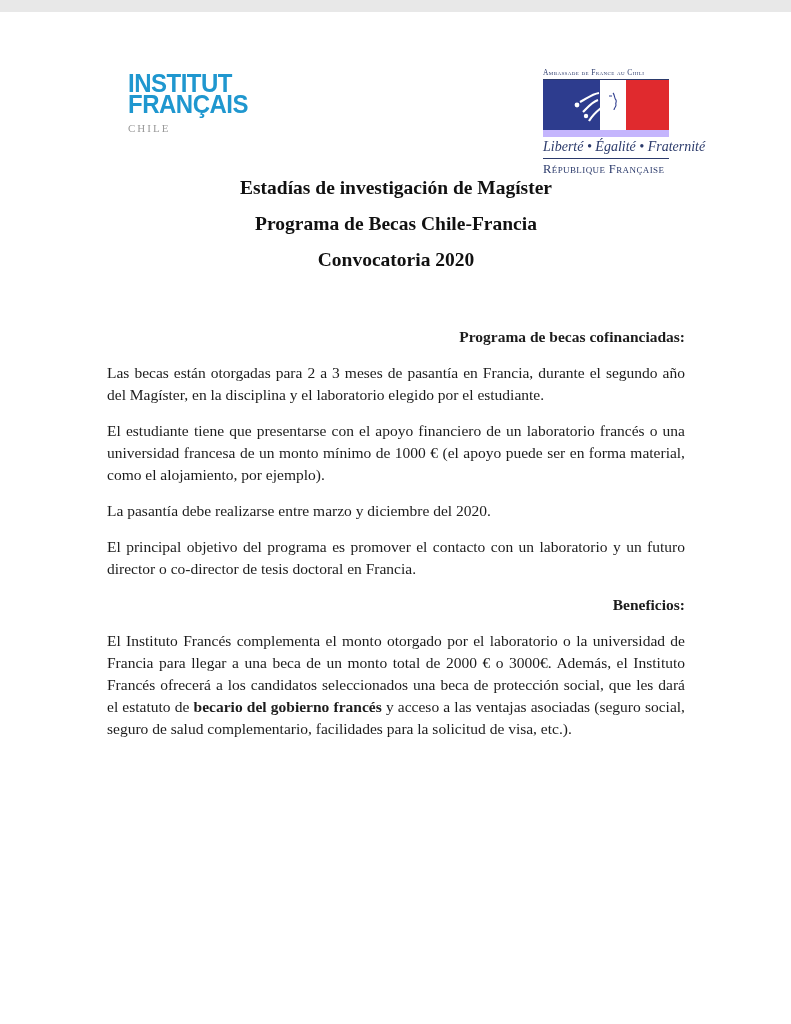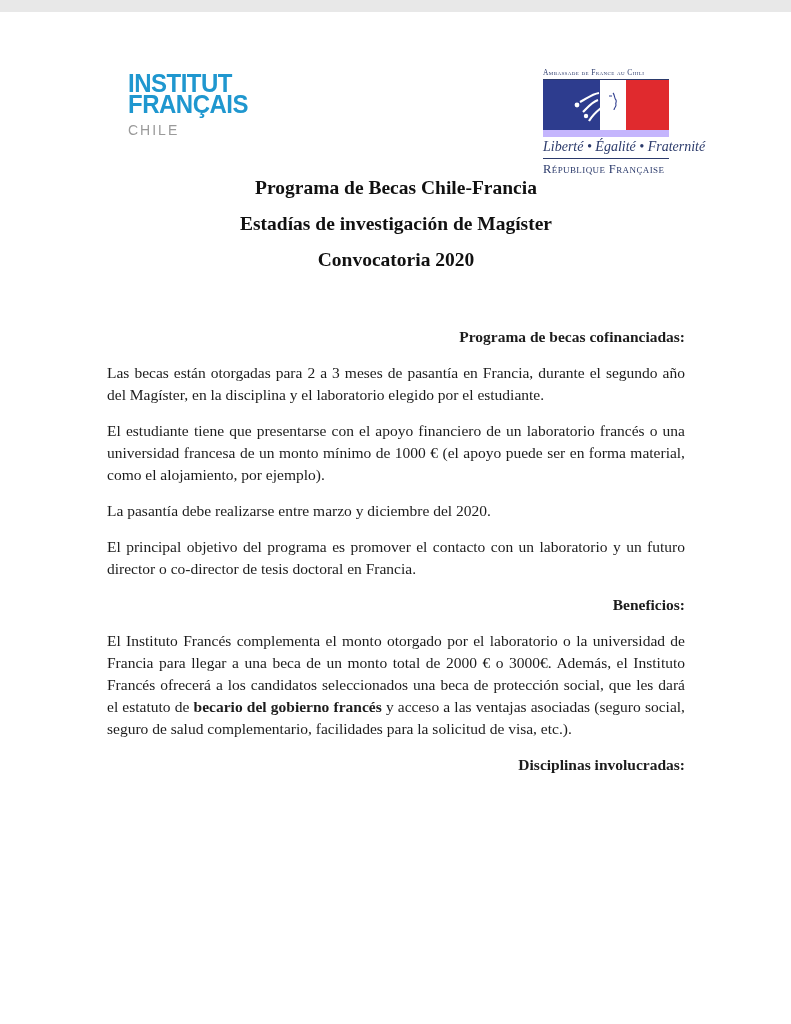--- a/index.html
+++ b/index.html
@@ -21,22 +21,22 @@
     font-weight:700;
     font-size:24px;
     line-height:21px;
     letter-spacing:-0.5px;
     color:#1f97cf;
     transform:scaleY(1.06);
     transform-origin:top left;
   }
   .if-sub {
     margin-top:8px;
-    font-family:Liberation Sans, sans-serif;
-    font-size:14px;
+    font-family:Liberation Serif, serif;
+    font-size:11px;
     letter-spacing:2px;
     color:#9a9a9a;
   }
 
   
   .emb-logo {
     position:absolute; left:543px; top:56px; width:126px;
     font-family:"Liberation Serif", serif;
     color:#2b3a6b;
   }
@@ -116,37 +116,36 @@
       <path d="M70,13 C72,15 71,18 73,20 C74,22 72,23 73,25 C73,27 71,28 71,30" stroke="#2d3c8e" stroke-width="1.1" fill="none"></path>
       <path d="M66,16 l3,0" stroke="#2d3c8e" stroke-width="1" fill="none"></path>
     </svg>
     <div class="emb-motto">Liberté • Égalité • Fraternité</div>
     <div class="emb-bottom">République Française</div>
   </div>
 
   <div class="content">
 
     <div class="title-block">
+      <div class="title-line">Estadías de investigación de Magíster</div>
       <div class="title-line">Programa de Becas Chile-Francia</div>
-      <div class="title-line">Estadías de investigación de Magíster</div>
       <div class="title-line">Convocatoria 2020</div>
     </div>
 
 
     <h3>Programa de becas cofinanciadas:</h3>
 
     <p>Las becas están otorgadas para 2 a 3 meses de pasantía en Francia, durante el segundo año del Magíster, en la disciplina y el laboratorio elegido por el estudiante.</p>
 
     <p>El estudiante tiene que presentarse con el apoyo financiero de un laboratorio francés o una universidad francesa de un monto mínimo de 1000 € (el apoyo puede ser en forma material, como el alojamiento, por ejemplo).</p>
 
     <p>La pasantía debe realizarse entre marzo y diciembre del 2020.</p>
 
     <p class="bold">El principal objetivo del programa es promover el contacto con un laboratorio y un futuro director o co-director de tesis doctoral en Francia.</p>
 
     <h3>Beneficios:</h3>
 
     <p><span>El Instituto Francés complementa el monto otorgado por el laboratorio o la universidad de Francia para llegar a una beca de un monto total de 2000 € o 3000€. Además, el Instituto Francés ofrecerá a los candidatos seleccionados una beca de protección social, que les dará el estatuto de </span><span class="bold">becario del gobierno francés</span><span> y acceso a las ventajas asociadas (seguro social, seguro de salud complementario, facilidades para la solicitud de visa, etc.).</span></p>
 
-    <h3>Disciplinas involucradas:</h3>
 
 
   </div>
 </div>
 
 </body></html>

